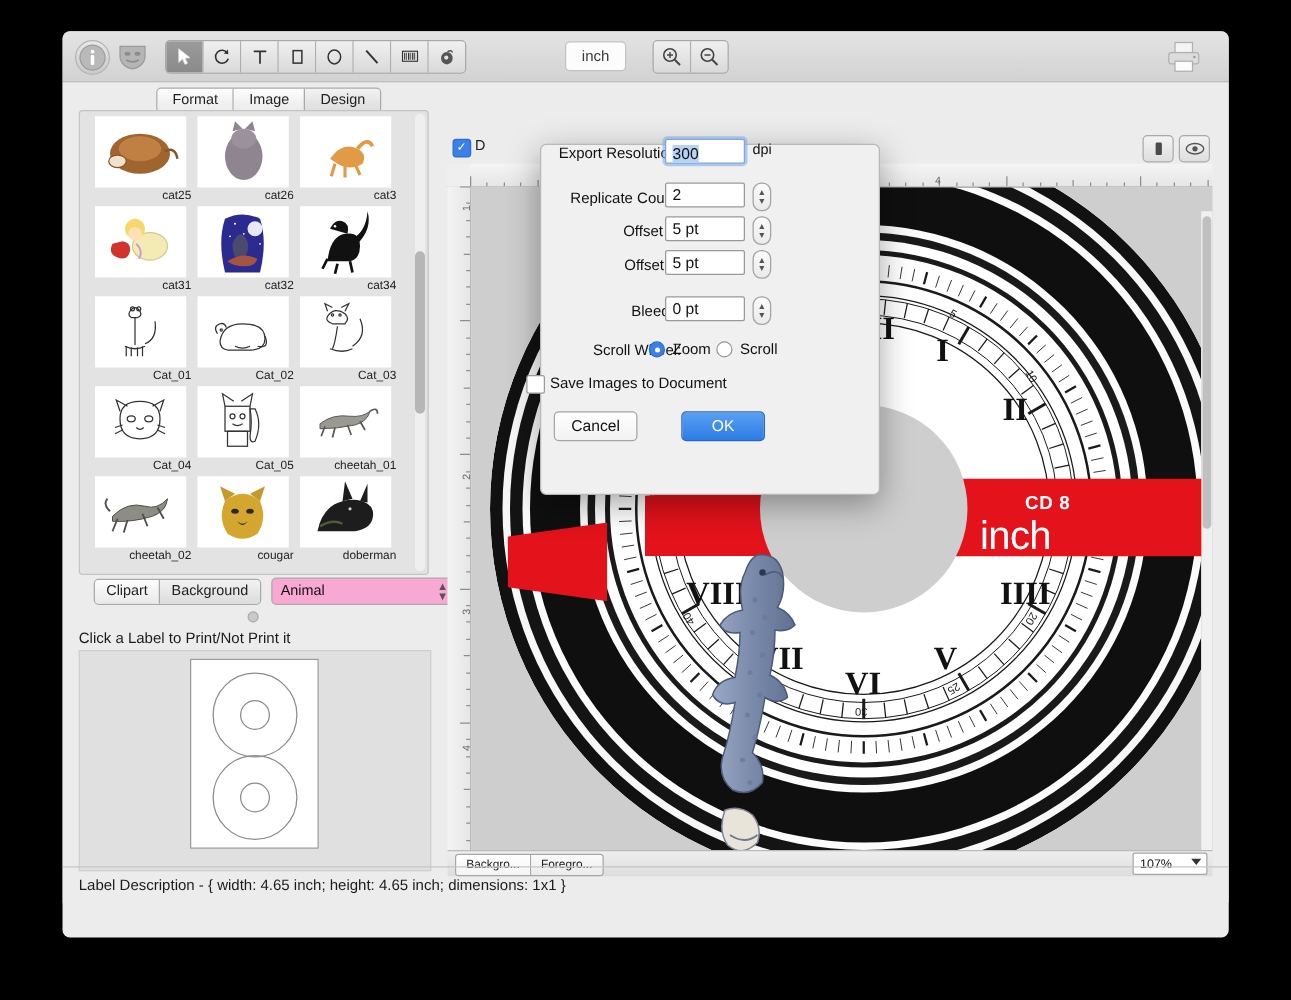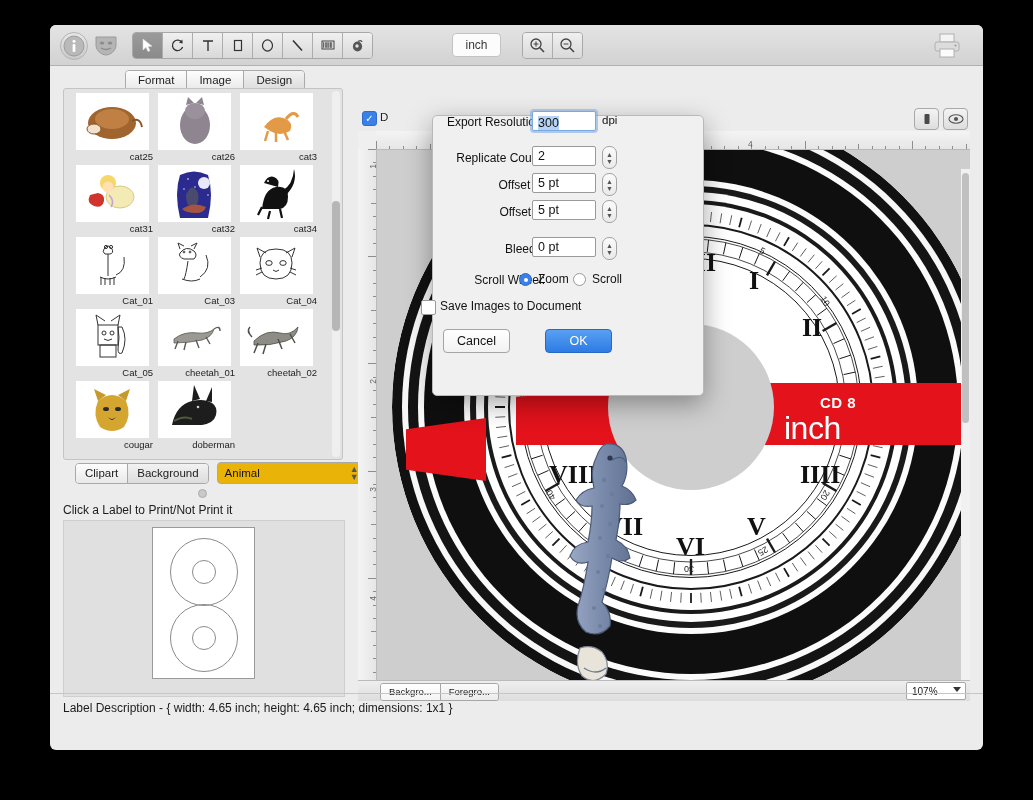--- a/index.html
+++ b/index.html
@@ -214,21 +214,21 @@
     display: flex;
     border: 1px solid #a9a9a9;
     border-radius: 4px;
     overflow: hidden;
     font-size: 11.5px;
   }
   #cb-seg .seg { padding: 3px 9px 4px 9px; }
   #category-select {
     margin-left: 8px;
     width: 140px; height: 20px;
-    background: #eab308;
+    background: #f9a8d4;
     border: 1px solid #a9a9a9;
     border-radius: 4px;
     font-size: 11.5px;
     color: #111;
     display: flex; align-items: center;
     padding-left: 7px;
     position: relative;
   }
   #category-select .chev {
     position: absolute; right: 6px; top: 2px;
@@ -466,21 +466,20 @@
     background: linear-gradient(#eeeeee,#dddddd);
     border-top: 1px solid #bbb;
   }
   #layer-tabs {
     position: absolute; left: 6px; top: 2px;
     display: flex;
     border: 1px solid #a7a7a7;
     border-radius: 3px;
     overflow: hidden;
     font-size: 9.5px;
-    margin-left: 16px;
   }
   .ltab {
     padding: 2px 8px 3px 8px;
     background: linear-gradient(#fbfbfb,#ebebeb);
     border-right: 1px solid #a7a7a7;
     color: #222;
     white-space: nowrap;
   }
   .ltab:last-child { border-right: none; }
   .ltab.on { background: linear-gradient(#ffffff,#f4f4f4); }
@@ -819,20 +818,32 @@
                     <circle cx="35" cy="10" r="1.6"></circle>
                   <path d="M32 17 l0 22"></path>
                   <path d="M24 40 q8 4 16 0"></path>
                   <path d="M25 40 l0 8 M29 41 l0 7 M34 41 l0 7 M38 40 l0 8"></path>
                   <path d="M40 38 q10 -4 8 -18"></path>
                 </svg>
               </div>
               <div class="thumb-label">Cat_01</div>
             </div>
 
+            <div class="thumb-cell">
+              <div class="thumb-img">
+                <svg width="73" height="57" viewBox="0 0 73 57" stroke="#333" fill="none" stroke-width="1">
+                  <path d="M18 36 q2 -14 18 -14 q18 0 18 12 q0 8 -10 9 l-20 0 q-6 -1 -6 -7 z"></path>
+                  <path d="M16 30 q-4 -6 2 -8 q4 -1 5 3"></path>
+                  <circle cx="19" cy="27" r="0.9"></circle>
+                  <path d="M48 40 q10 2 6 -8"></path>
+                  <path d="M30 40 q6 3 12 0"></path>
+                </svg>
+              </div>
+              <div class="thumb-label">Cat_02</div>
+            </div>
 
             <div class="thumb-cell">
               <div class="thumb-img">
                 <svg width="73" height="57" viewBox="0 0 73 57" stroke="#333" fill="none" stroke-width="1">
                   <path d="M22 16 q6 -8 14 -2 q4 4 0 8 l-10 0 q-6 -2 -4 -6 z"></path>
                   <path d="M22 12 l-2 -6 l6 3 M36 12 l3 -6 l-6 3"></path>
                   <path d="M30 24 q-2 14 -4 18"></path>
                   <path d="M24 42 q10 4 18 0"></path>
                   <path d="M42 40 q12 -8 6 -22"></path>
                   <circle cx="26" cy="15" r="0.9"></circle>

